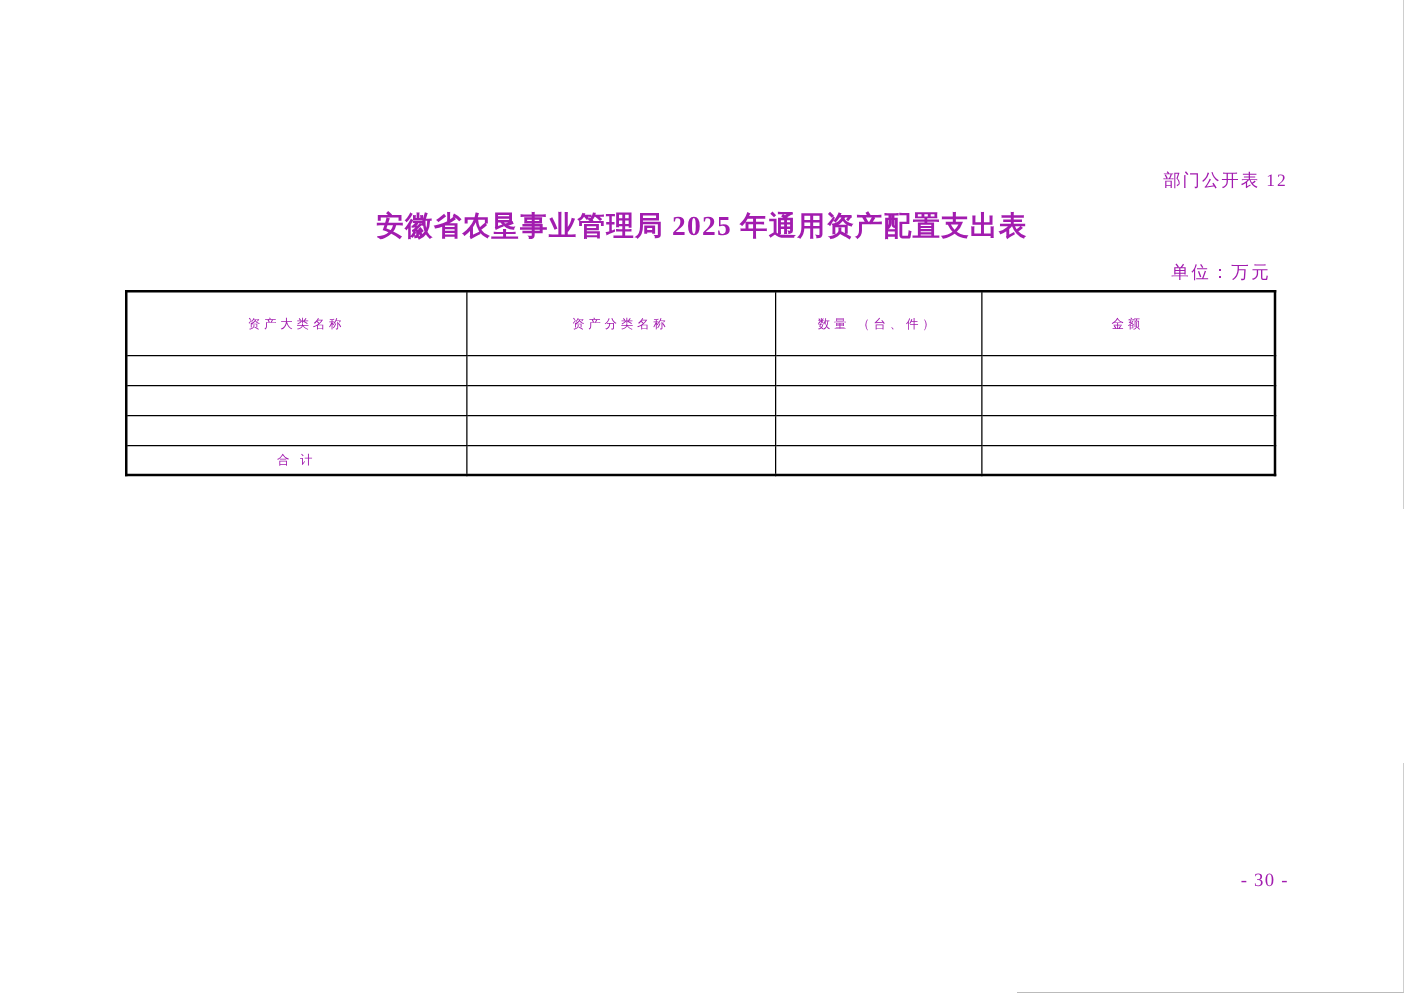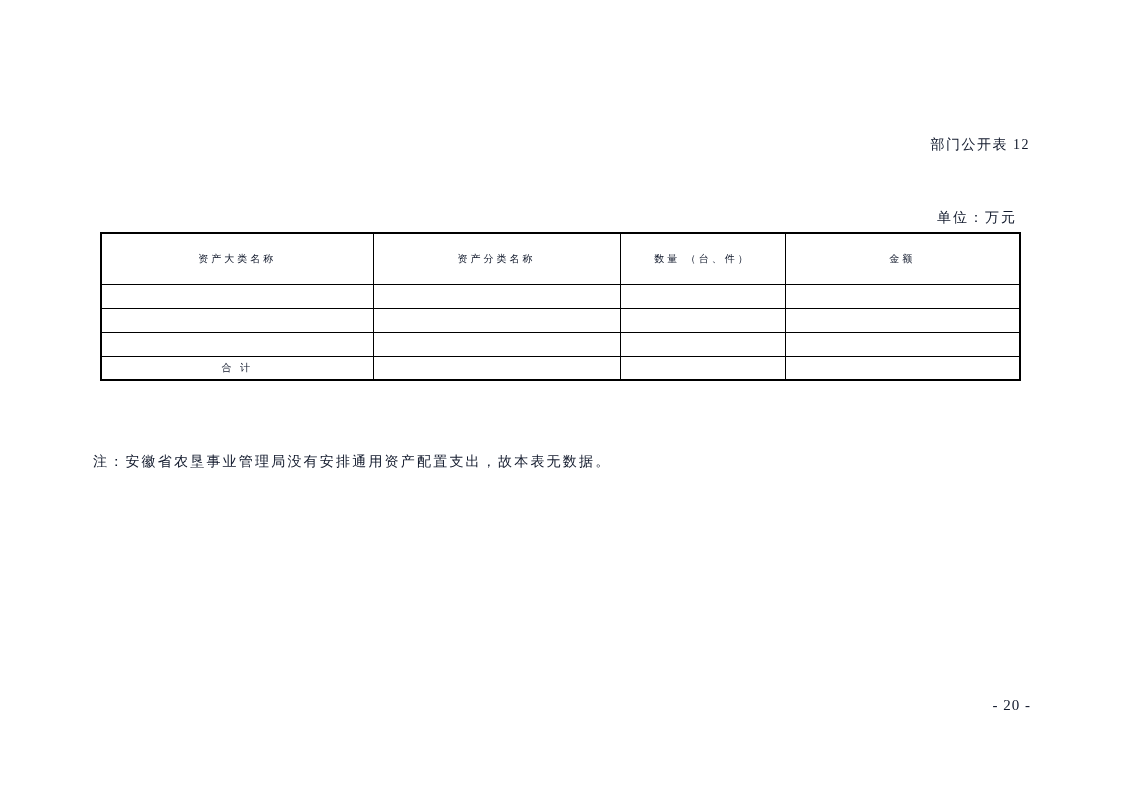--- a/index.html
+++ b/index.html
@@ -4,21 +4,21 @@
 <style>
   * { margin: 0; padding: 0; box-sizing: border-box; }
   html, body { background: #888; }
   body { display: flex; justify-content: center; }
   .page {
     position: relative;
     width: 1123px;
     height: 794px;
     background: #ffffff;
     font-family: "Liberation Serif", "DejaVu Serif", serif;
-    color: #0f172a;
+    color: #a21caf;
     overflow: hidden;
   }
   .doc-label {
     position: absolute;
     top: 136px;
     right: 93px;
     font-size: 14px;
     letter-spacing: 1.5px;
     white-space: nowrap;
   }
@@ -80,20 +80,21 @@
     white-space: nowrap;
   }
 </style>
 </head>
 <body>
 
 <div class="page">
 
   <div class="doc-label">部门公开表 12</div>
 
+  <div class="doc-title">安徽省农垦事业管理局 2025 年通用资产配置支出表</div>
 
   <div class="unit-label">单位：万元</div>
 
   <table class="main-table">
     <colgroup>
       <col style="width:272px">
       <col style="width:247px">
       <col style="width:165px">
       <col style="width:235px">
     </colgroup>
@@ -126,17 +127,16 @@
       </tr>
       <tr class="data-row">
         <td>合  计</td>
         <td></td>
         <td></td>
         <td></td>
       </tr>
     </tbody>
   </table>
 
-  <div class="footnote">注：安徽省农垦事业管理局没有安排通用资产配置支出，故本表无数据。</div>
 
-  <div class="page-number">- 20 -</div>
+  <div class="page-number">- 30 -</div>
 
 </div>
 
 </body></html>

